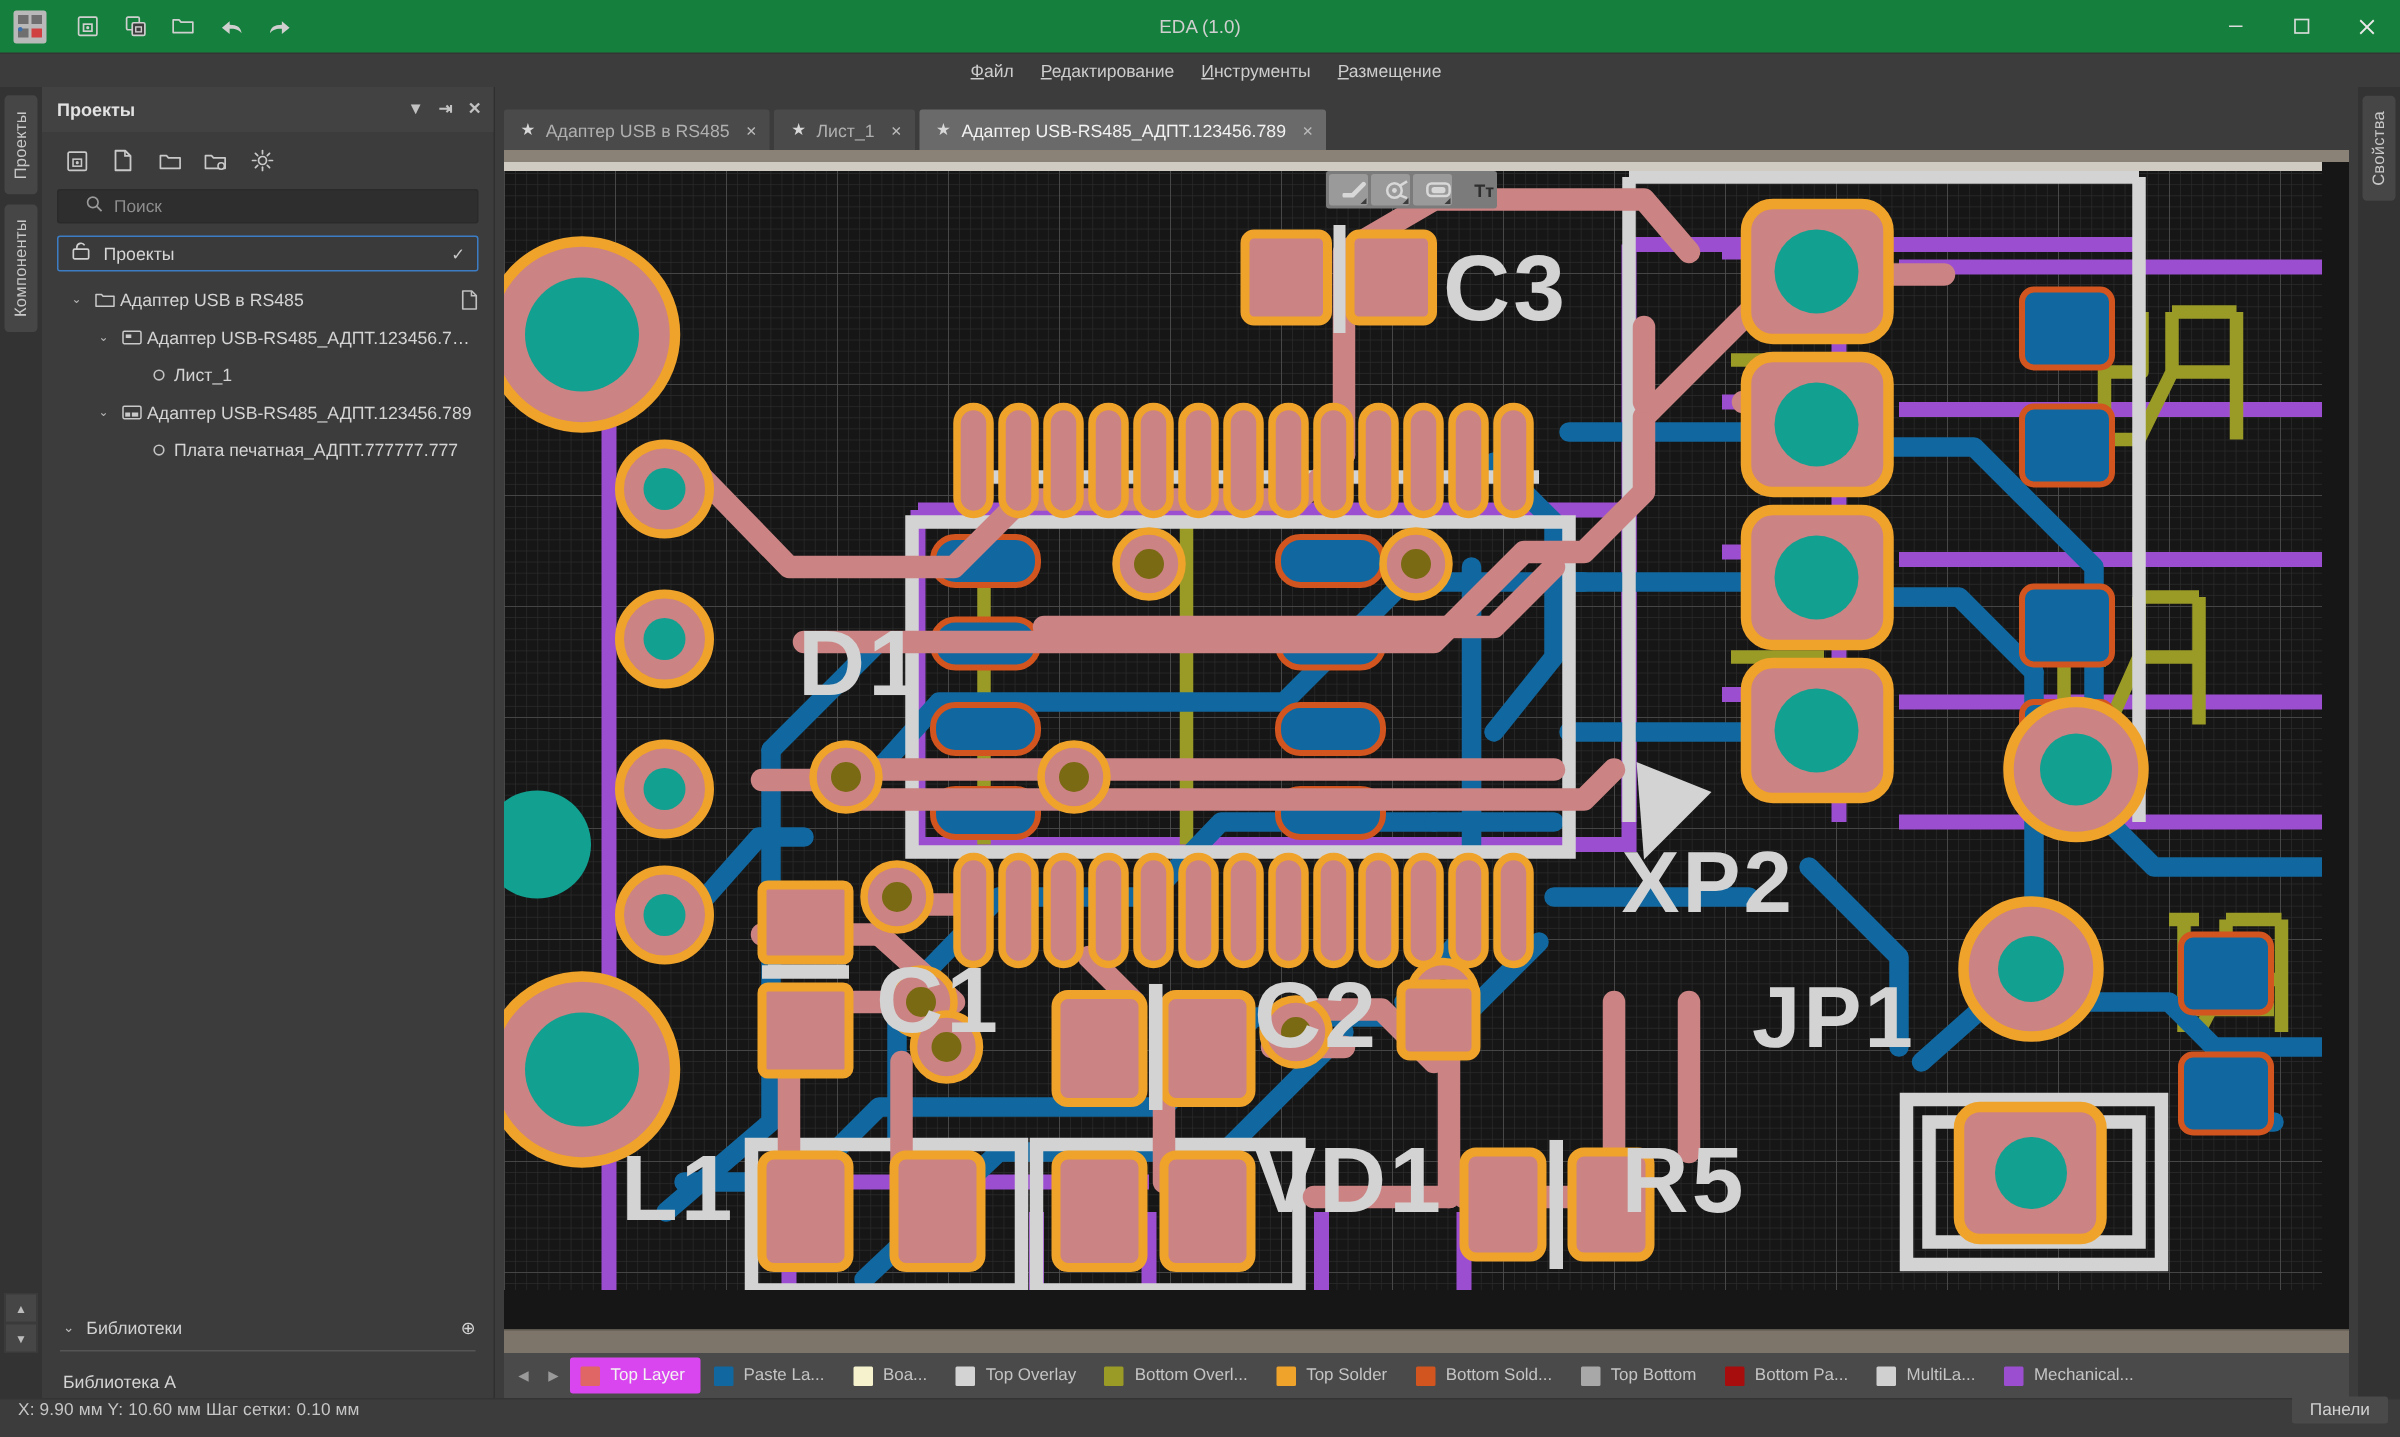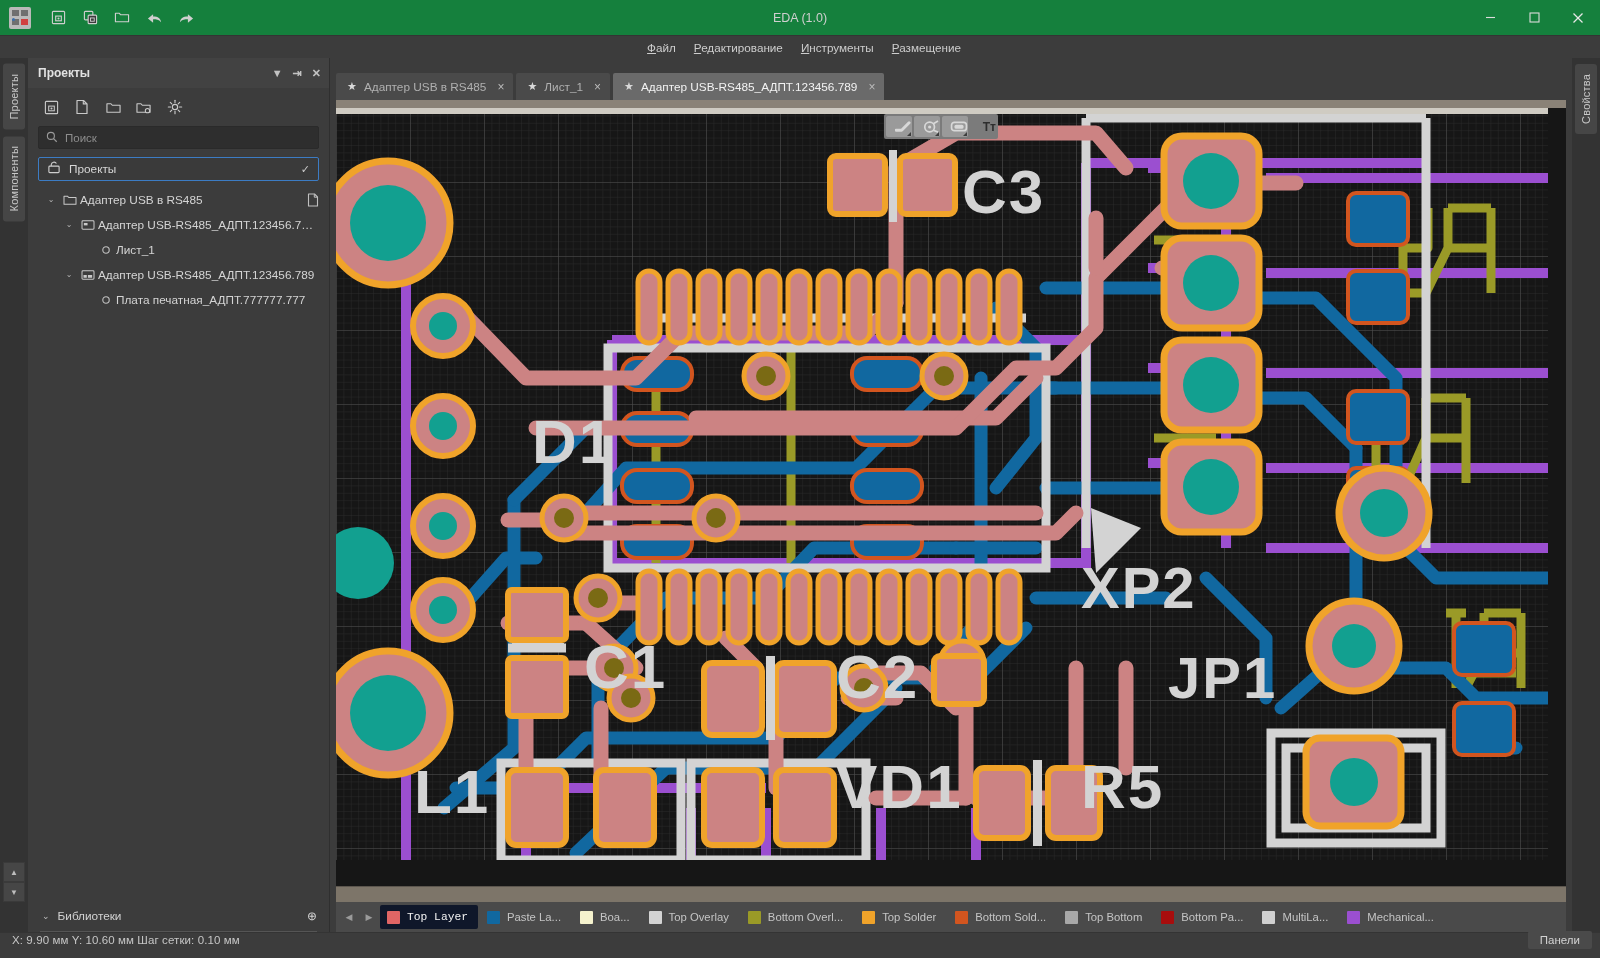--- a/index.html
+++ b/index.html
@@ -100,21 +100,21 @@
     height: 38px; display:flex; align-items:center; gap:5px; padding-left:10px;
   }
   .ptb-btn {
     width:26px;height:26px;display:flex;align-items:center;justify-content:center;
     border-radius:3px;cursor:pointer;
   }
 
   #search-wrap { padding: 0 10px 8px 10px; }
   #search-box {
     height: 23px; background: #2e2e2e; border: 1px solid #2a2a2a;
-    display:flex;align-items:center; padding: 0 7px; gap:7px; border-radius:2px;
+    display:flex;align-items:center; padding: 0 18px; gap:7px; border-radius:2px;
   }
   #search-input {
     background:transparent;border:none;outline:none;color:#cfcfcf;font-size:11.5px;
     font-family:"Liberation Sans",sans-serif; width:100%;
   }
   #search-input::placeholder{ color:#8d8d8d; }
 
   #projects-root {
     margin: 0 10px 2px 10px; height:24px;
     border:1px solid #3c7cc4; background:#3a3a3a;
@@ -204,21 +204,21 @@
   }
   .lb-arrow {
     width:18px;height:24px;display:flex;align-items:center;justify-content:center;
     color:#9a9a9a;font-size:9px;cursor:pointer;flex:none;
   }
   .layer-chip {
     height:24px; display:flex; align-items:center; gap:7px; padding:0 10px 0 7px;
     font-size:11.3px; color:#c4c4c4; cursor:pointer; border-radius:2px; flex:none;
     white-space:nowrap;
   }
-  .layer-chip.active { background:#0f172a; color:#f3f3f3;font-family:Liberation Mono, monospace; }
+  .layer-chip.active { background:#d946ef; color:#f3f3f3; }
   .swatch { width:13px;height:13px; flex:none; border-radius:1px; }
 
   
   #right-rail {
     width: 28px; background:#333333; padding-top:6px;
     display:flex; flex-direction:column; align-items:center;
   }
 
   
   #statusbar {
@@ -451,20 +451,25 @@
 
     </div>
 
     <div id="libraries-sec">
       <div id="lib-header">
         <span style="font-size:9px;color:#bdbdbd">⌄</span>
         <span>Библиотеки</span>
         <span class="plus">⊕</span>
       </div>
       <div id="lib-divider"></div>
+      <div id="lib-list">
+        <div class="lib-item">
+          <span>Библиотека А</span>
+        </div>
+      </div>
     </div>
   </div>
 
   <div id="editor">
 
     <div id="tabstrip">
       <div class="etab">
         <span class="star">★</span>
         <span>Адаптер USB в RS485</span>
         <span class="x">×</span>

